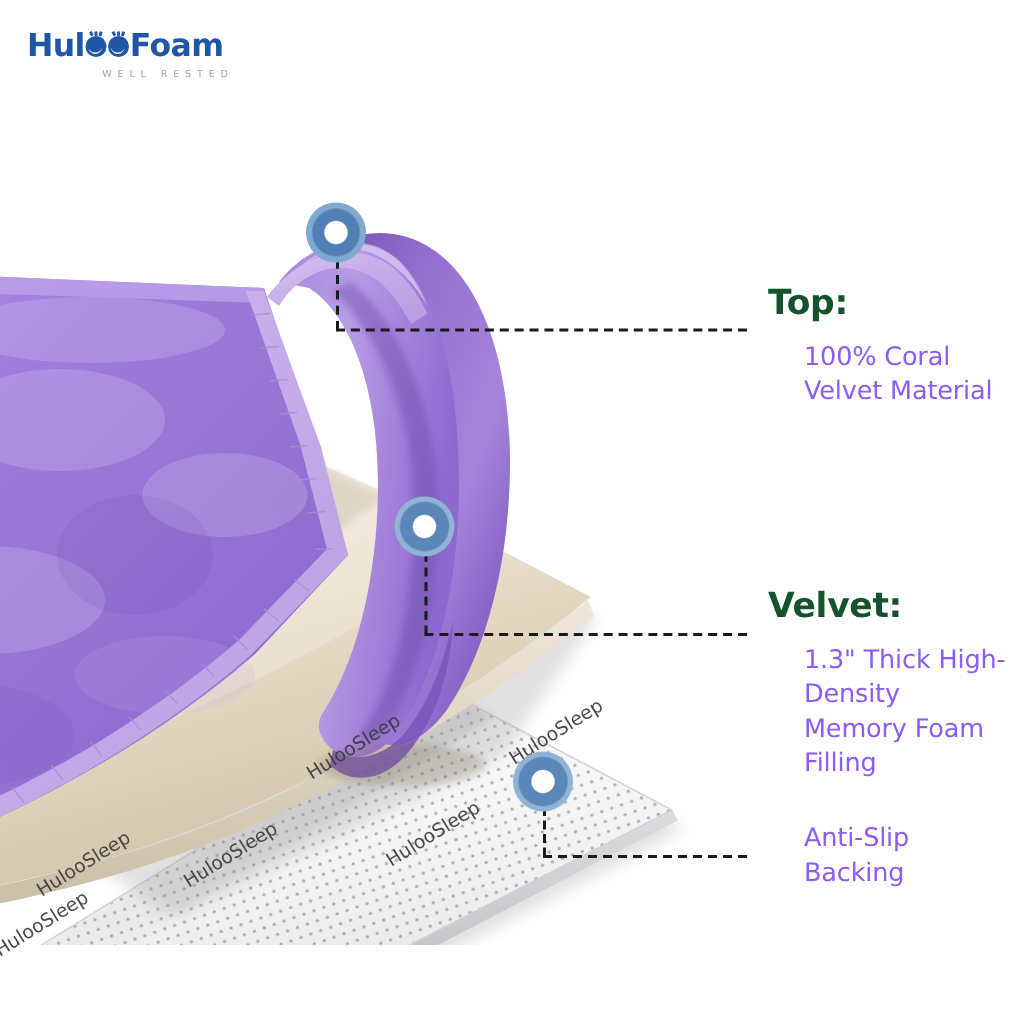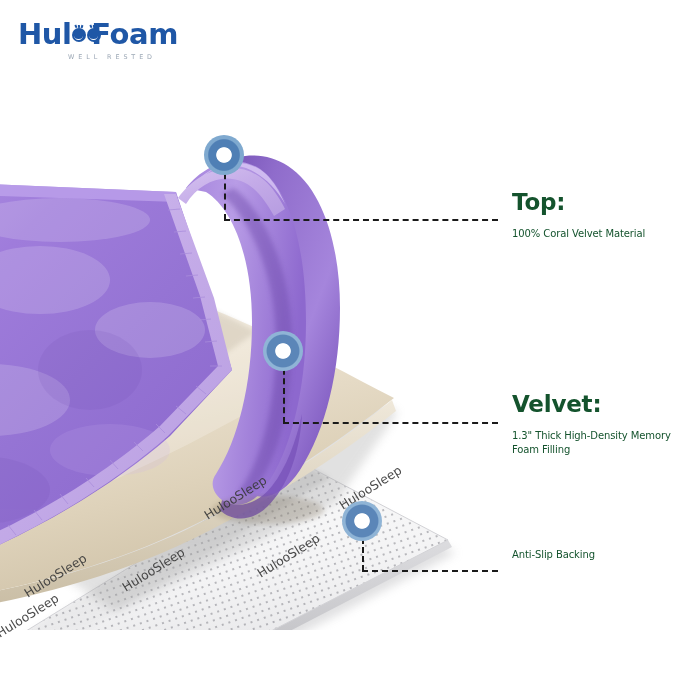--- a/index.html
+++ b/index.html
@@ -22,21 +22,21 @@
   #logo {
     position: absolute;
     left: 18px;
     top: 20px;
     width: 160px;
     height: 40px;
   }
   #logo-wordmark {
     font-family: "DejaVu Sans", "Liberation Sans", sans-serif;
     font-weight: bold;
-    font-size: 29px;
+    font-size: 21px;
     letter-spacing: -0.4px;
     color: #1f57a6;
     line-height: 1;
     white-space: nowrap;
     display: flex;
     align-items: center;
   }
   .logo-eyes {
     display: inline-block;
     width: 30px;
@@ -146,24 +146,25 @@
   }
   .callout-title {
     font-size: 23px;
     font-weight: bold;
     color: #14532d;
     line-height: 1.1;
     margin-bottom: 12px;
     letter-spacing: -0.2px;
   }
   .callout-body {
-    font-size: 10px;
-    color: #14532d;
+    font-size: 17px;
+    color: #8b5cf6;
     line-height: 1.35;
     letter-spacing: -0.1px;
+    margin-left: 24px;
   }
 
   
   .wm {
     position: absolute;
     font-size: 12.5px;
     color: #3a3a3a;
     white-space: nowrap;
     font-family: "DejaVu Sans", "Liberation Sans", sans-serif;
     z-index: 9;

